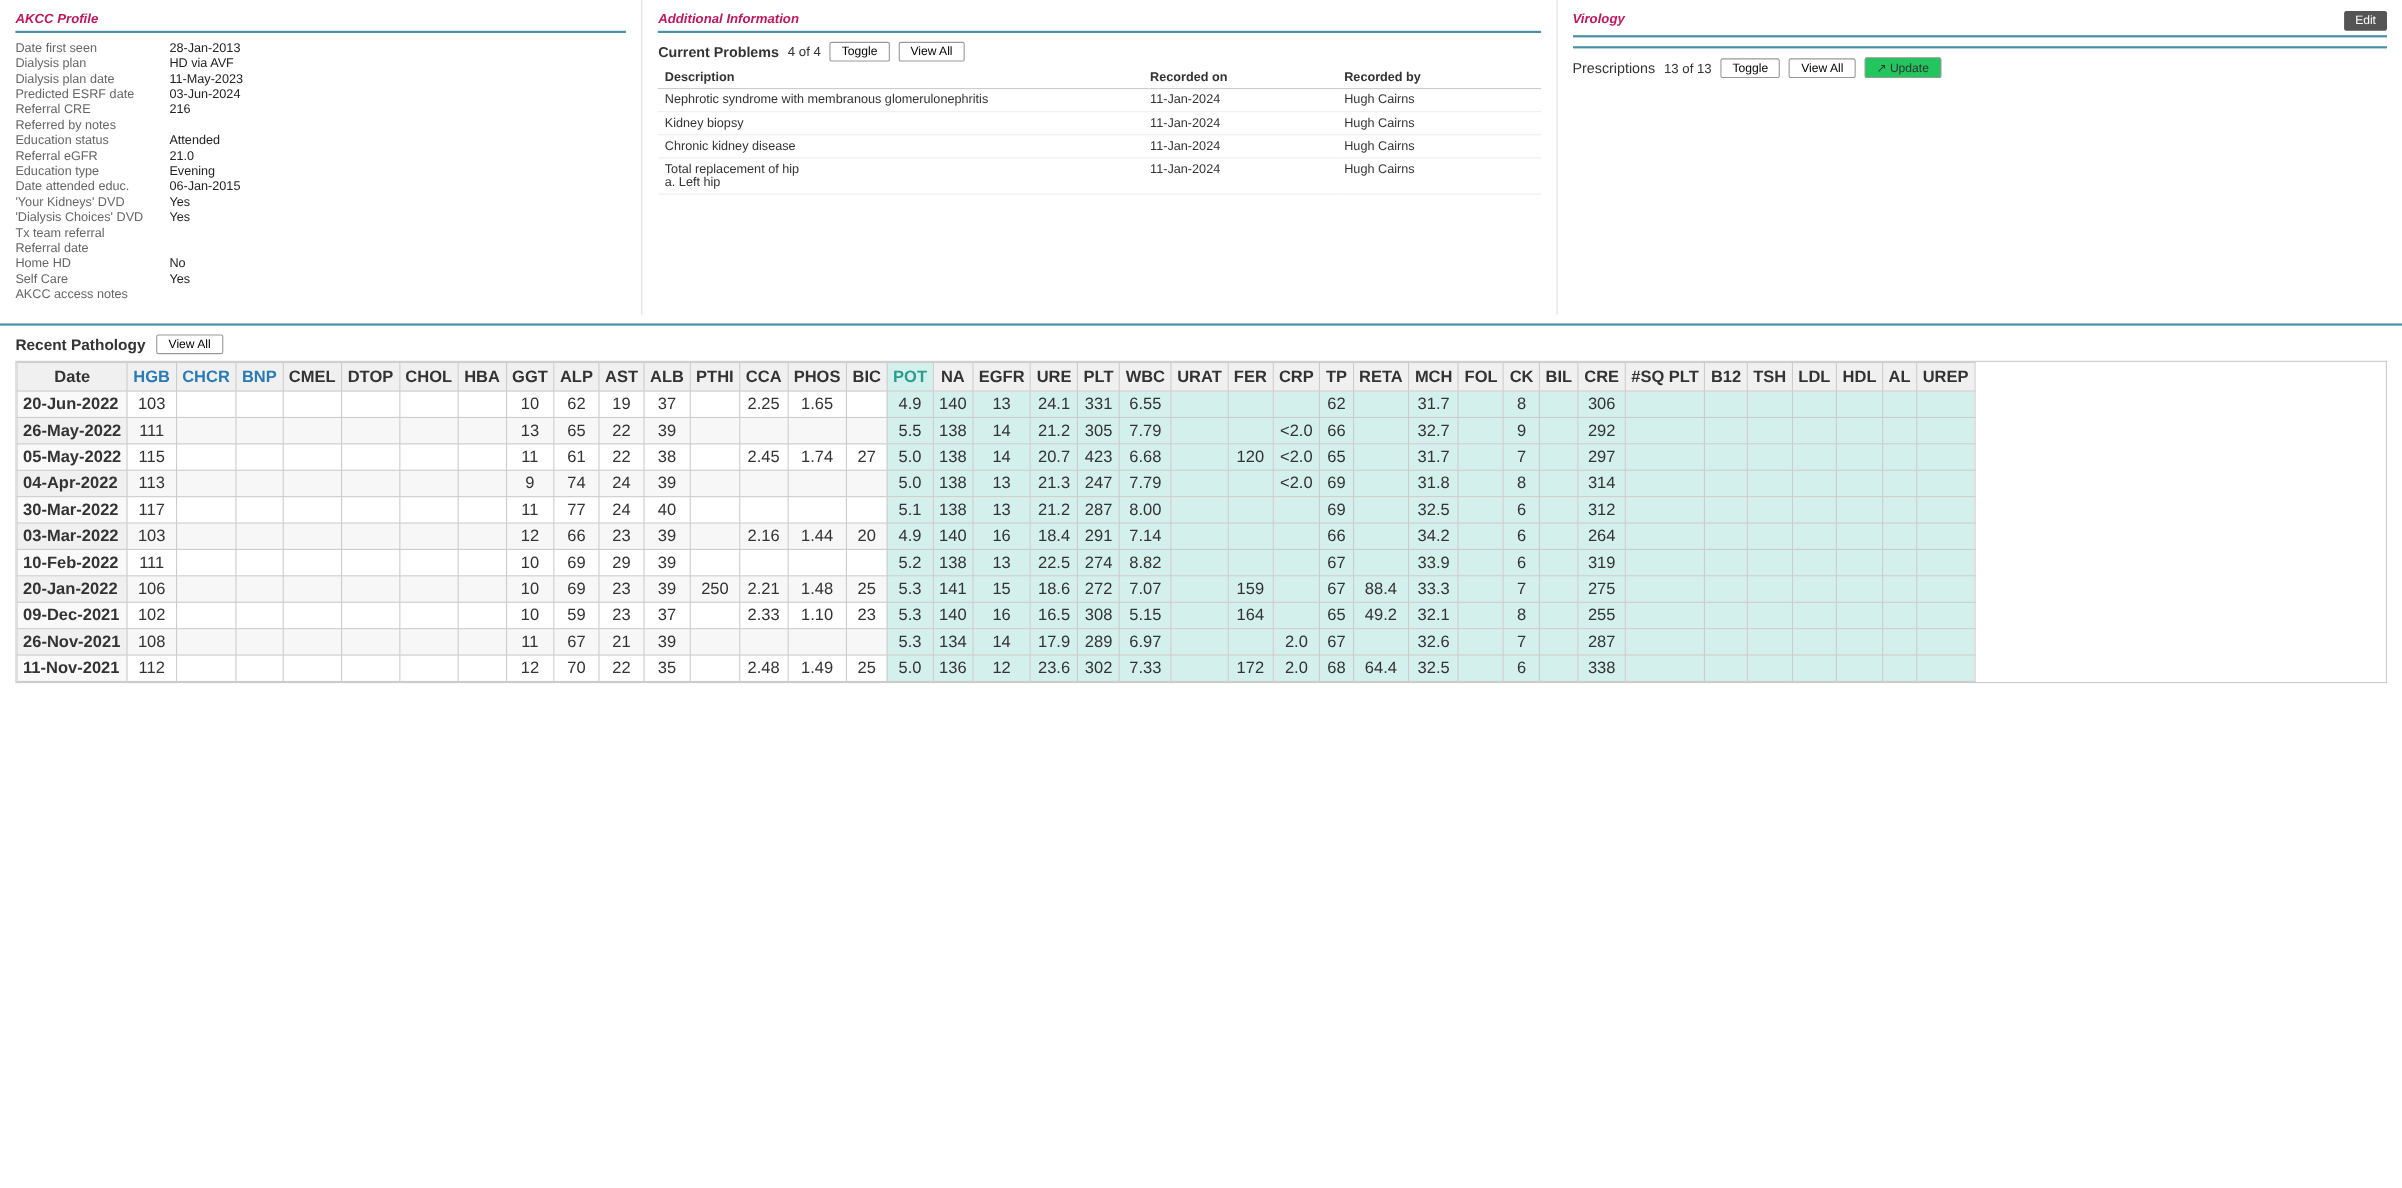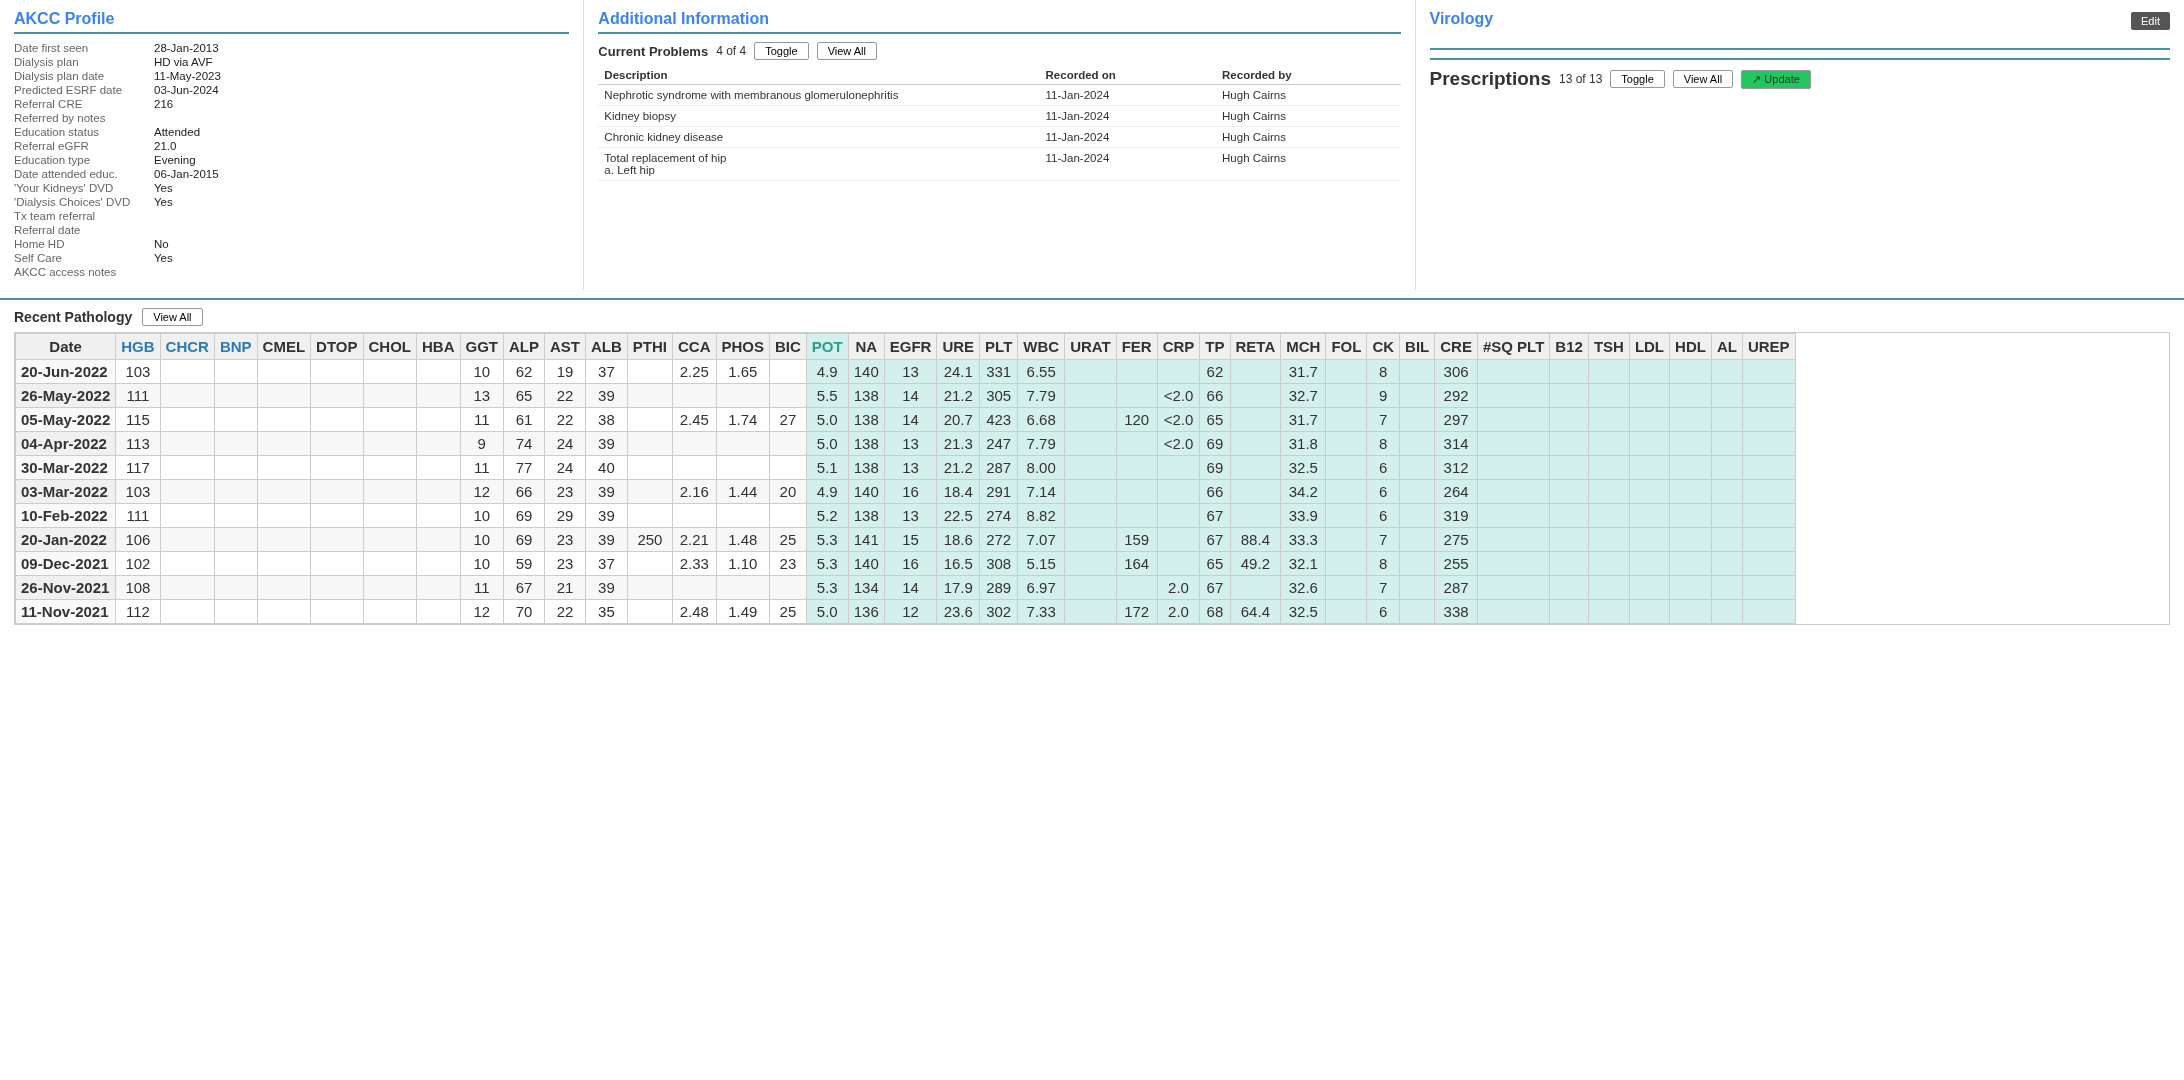--- a/index.html
+++ b/index.html
@@ -15,26 +15,27 @@
       padding: 10px 14px;
       flex: 1;
       border-right: 1px solid #ddd;
     }
     
     .panel:last-child {
       border-right: none;
     }
     
     .panel-title {
-      font-size: 16px;
+      font-size: 12px;
       font-weight: bold;
-      color: #3b82f6;
+      color: #be185d;
       margin-bottom: 8px;
       border-bottom: 2px solid #4a90a4;
       padding-bottom: 4px;
+      font-style: italic;
     }
     
     .info-row {
       display: flex;
       margin-bottom: 2px;
     }
     
     .info-label {
       color: #666;
       width: 140px;
@@ -50,42 +51,42 @@
     .virology-panel {
       flex: 1.2;
     }
     
     .virology-header {
       display: flex;
       justify-content: space-between;
       align-items: center;
       margin-bottom: 8px;
       border-bottom: 2px solid #4a90a4;
-      padding-bottom: 16px;
+      padding-bottom: 4px;
     }
     
     .edit-btn {
       background: #555;
       color: #fff;
       border: none;
       padding: 3px 10px;
       font-size: 11px;
       cursor: pointer;
       border-radius: 2px;
     }
     
     .prescriptions-row {
       display: flex;
       align-items: center;
       gap: 8px;
     }
     
     .prescriptions-label {
-      font-weight: bold;
-      font-size: 19px;
+      font-weight: normal;
+      font-size: 13px;
     }
     
     .prescriptions-count {
       font-size: 12px;
       color: #333;
     }
     
     .action-btn {
       background: #fff;
       border: 1px solid #999;

